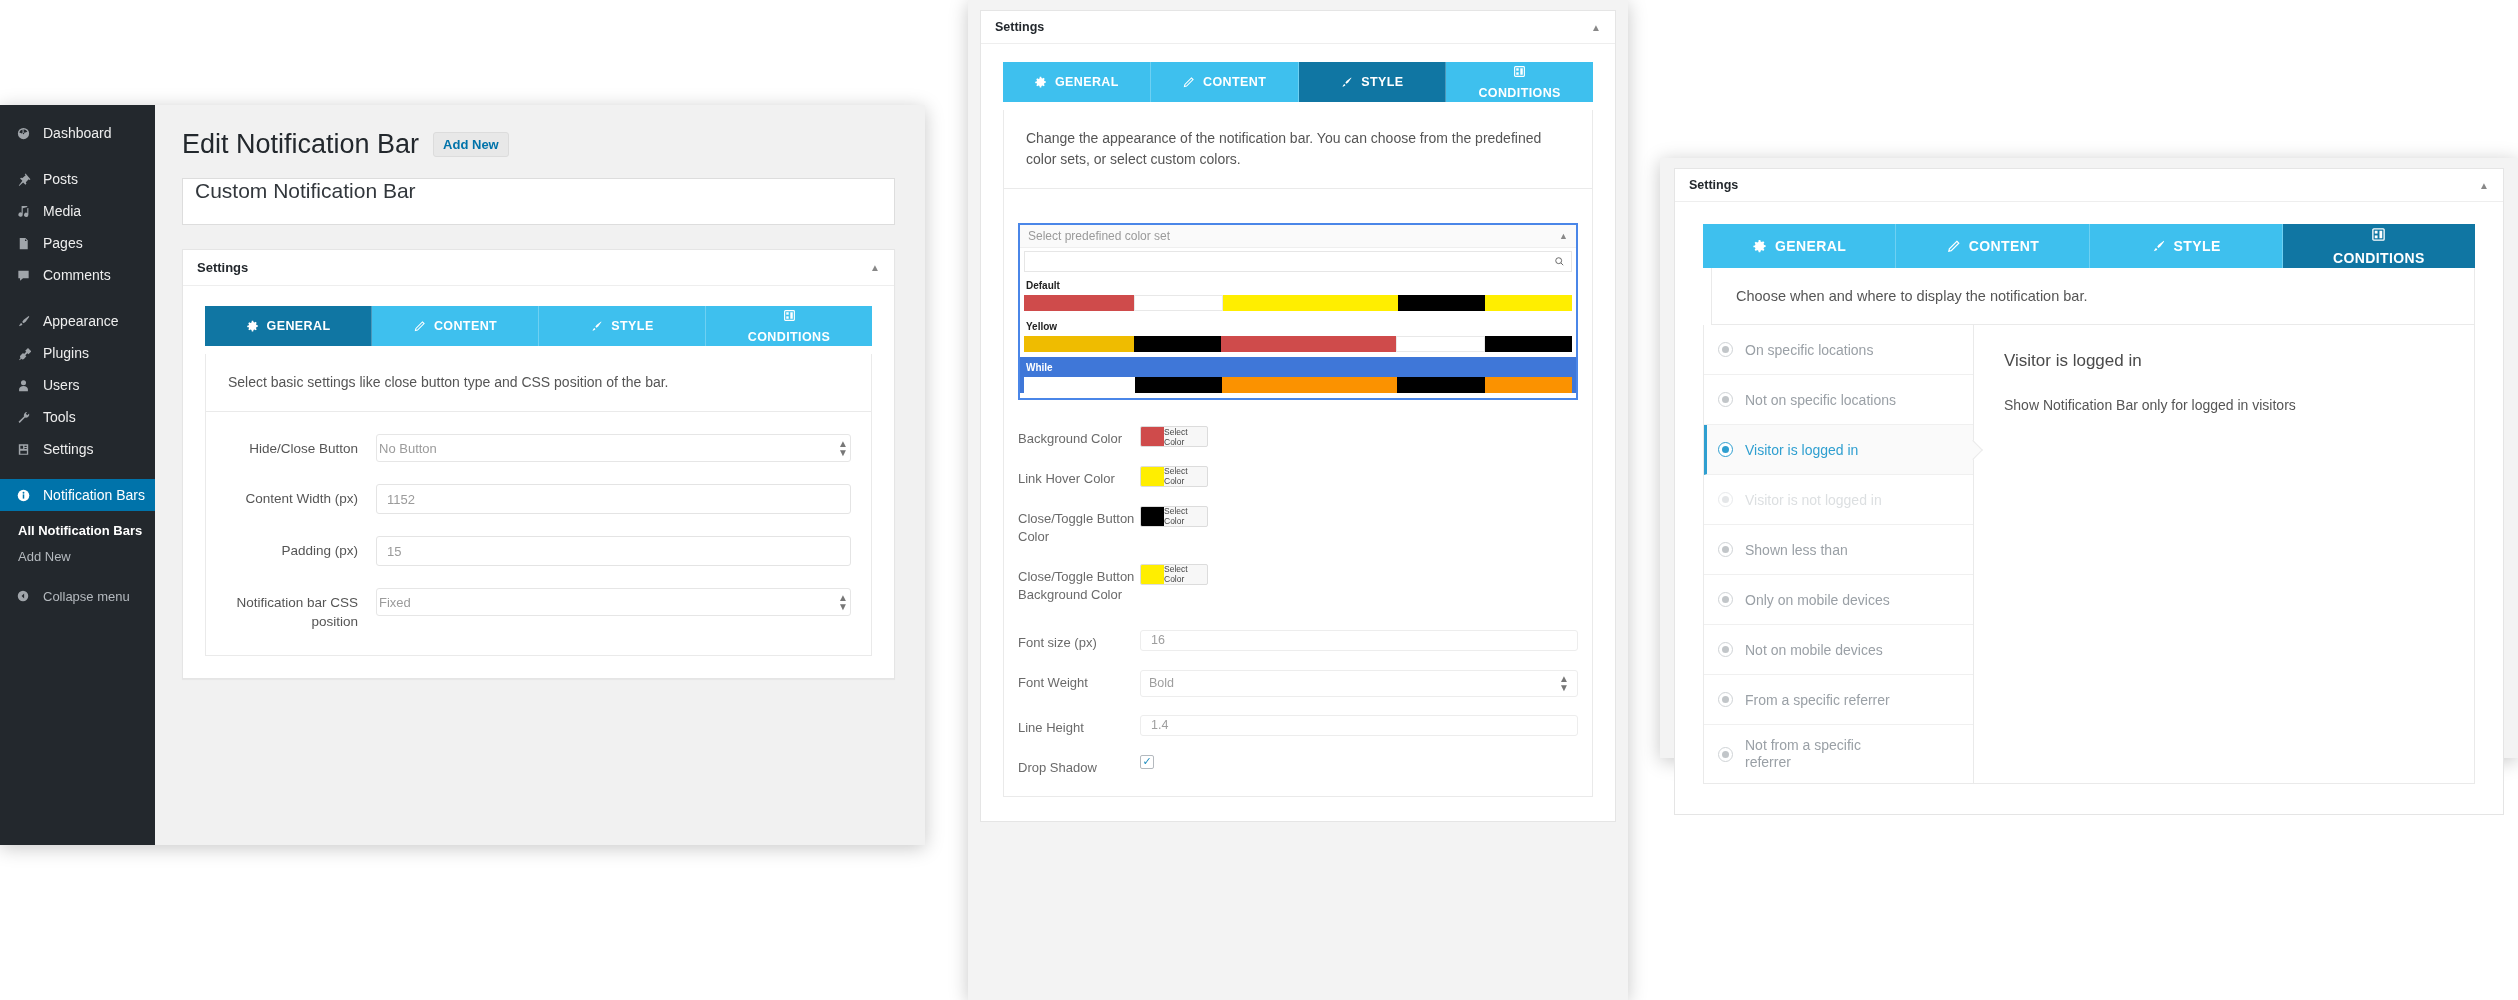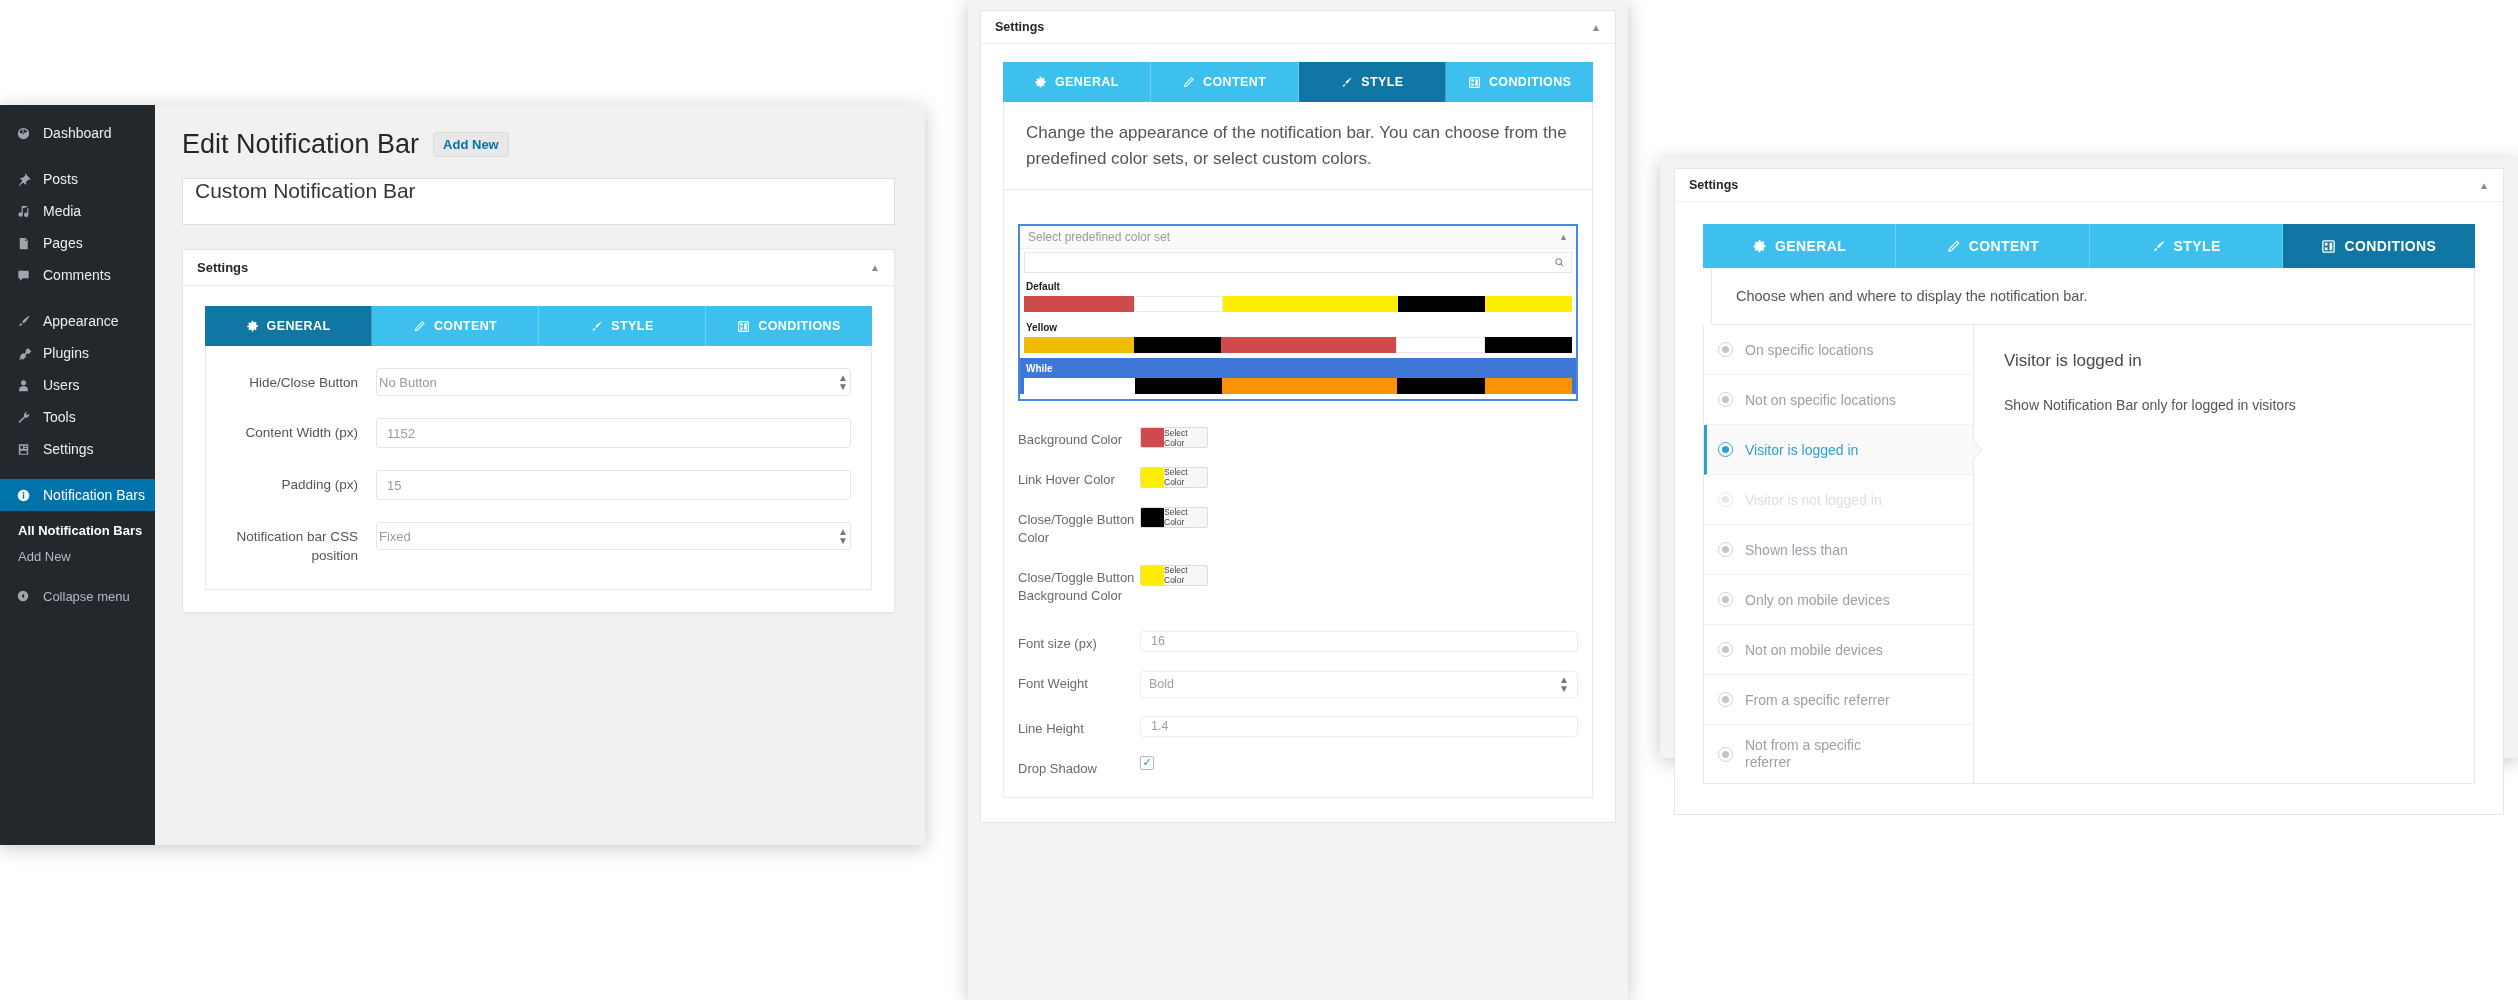--- a/index.html
+++ b/index.html
@@ -87,27 +87,27 @@
   .metabox-body { padding: 20px 22px 22px 22px; }
 
   
   .tabs { display:flex; width:100%; }
   .tab {
     flex: 1 1 0; height: 40px; display:flex; align-items:center; justify-content:center;
     gap: 8px; background:#3ec0ee; color:#fff;
     font-size: 12.5px; font-weight:bold; letter-spacing: .4px;
     border-right: 1px solid rgba(255,255,255,0.25);
   }
-  .tab:last-child { border-right: none; }
+  .tab:last-child { border-right: none; flex-direction: column; }
   .tab.active { background: #1076a3; }
   .tab svg { display:block; }
 
   .tab-desc {
     border:1px solid #eaeaea; border-top:none;
-    padding: 18px 22px; font-size: 17px; color:#555; line-height:1.5;
+    padding: 18px 22px; font-size: 14px; color:#555; line-height:1.5;margin-top:8px;
   }
   .field-card {
     border:1px solid #eaeaea; border-top:none;
     background:#fff; padding: 22px 20px 24px 20px;
   }
   .field-row { display:flex; align-items:flex-start; margin-bottom: 22px; }
   .field-row:last-child { margin-bottom: 0; }
   .field-label {
     width: 150px; flex:0 0 150px; text-align:right; padding-right: 18px;
     font-size: 13.5px; color:#555; line-height:1.38; padding-top: 6px;
@@ -399,20 +399,21 @@
                     <rect x="2" y="2" width="12" height="12" rx="1" fill="none" stroke="#fff" stroke-width="1.4"></rect>
                     <rect x="4" y="4" width="3" height="3"></rect>
                     <rect x="9" y="4" width="3" height="8"></rect>
                     <rect x="4" y="9" width="3" height="3"></rect>
                   </svg>
               </span>
               <span>CONDITIONS</span>
             </div>
           </div>
 
+          <div class="tab-desc">Select basic settings like close button type and CSS position of the bar.</div>
 
           <div class="field-card">
 
             <div class="field-row">
               <div class="field-label">Hide/Close Button</div>
               <div class="field-ctl">
                 <div class="ctl-select">
                   <span>No Button</span>
                   <span class="sel-arrows">▲<br>▼</span>
                 </div>

